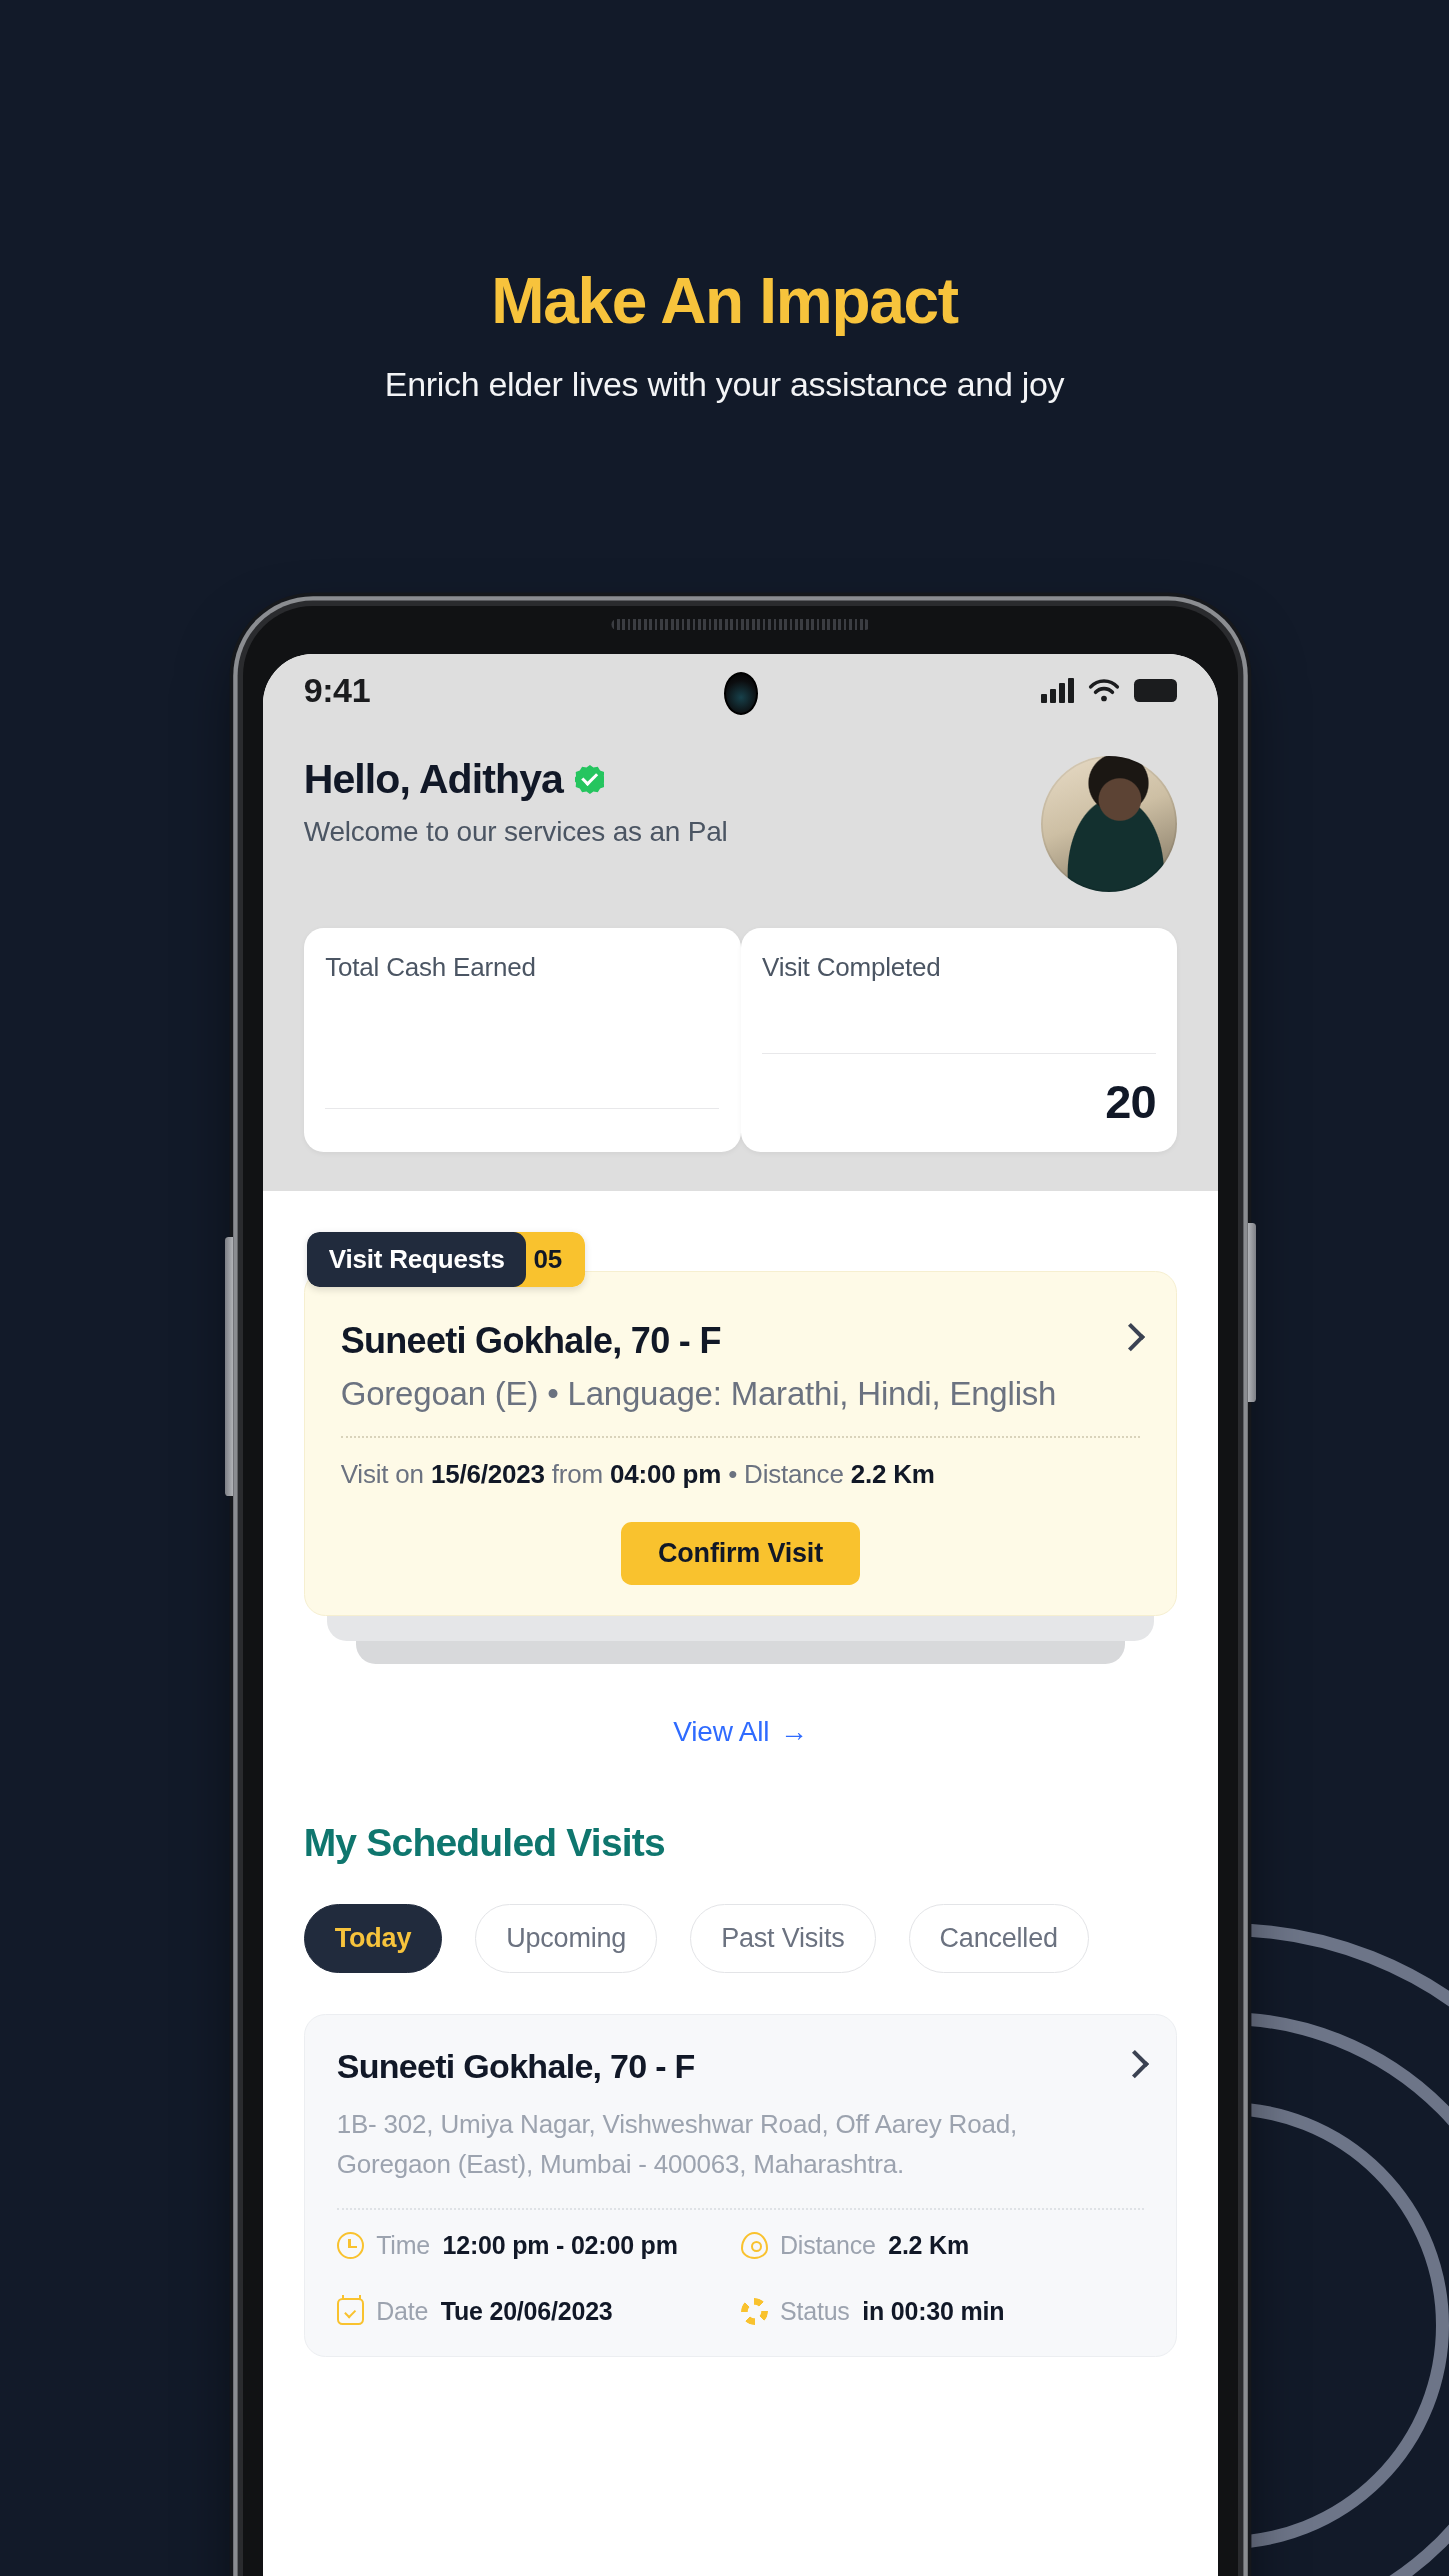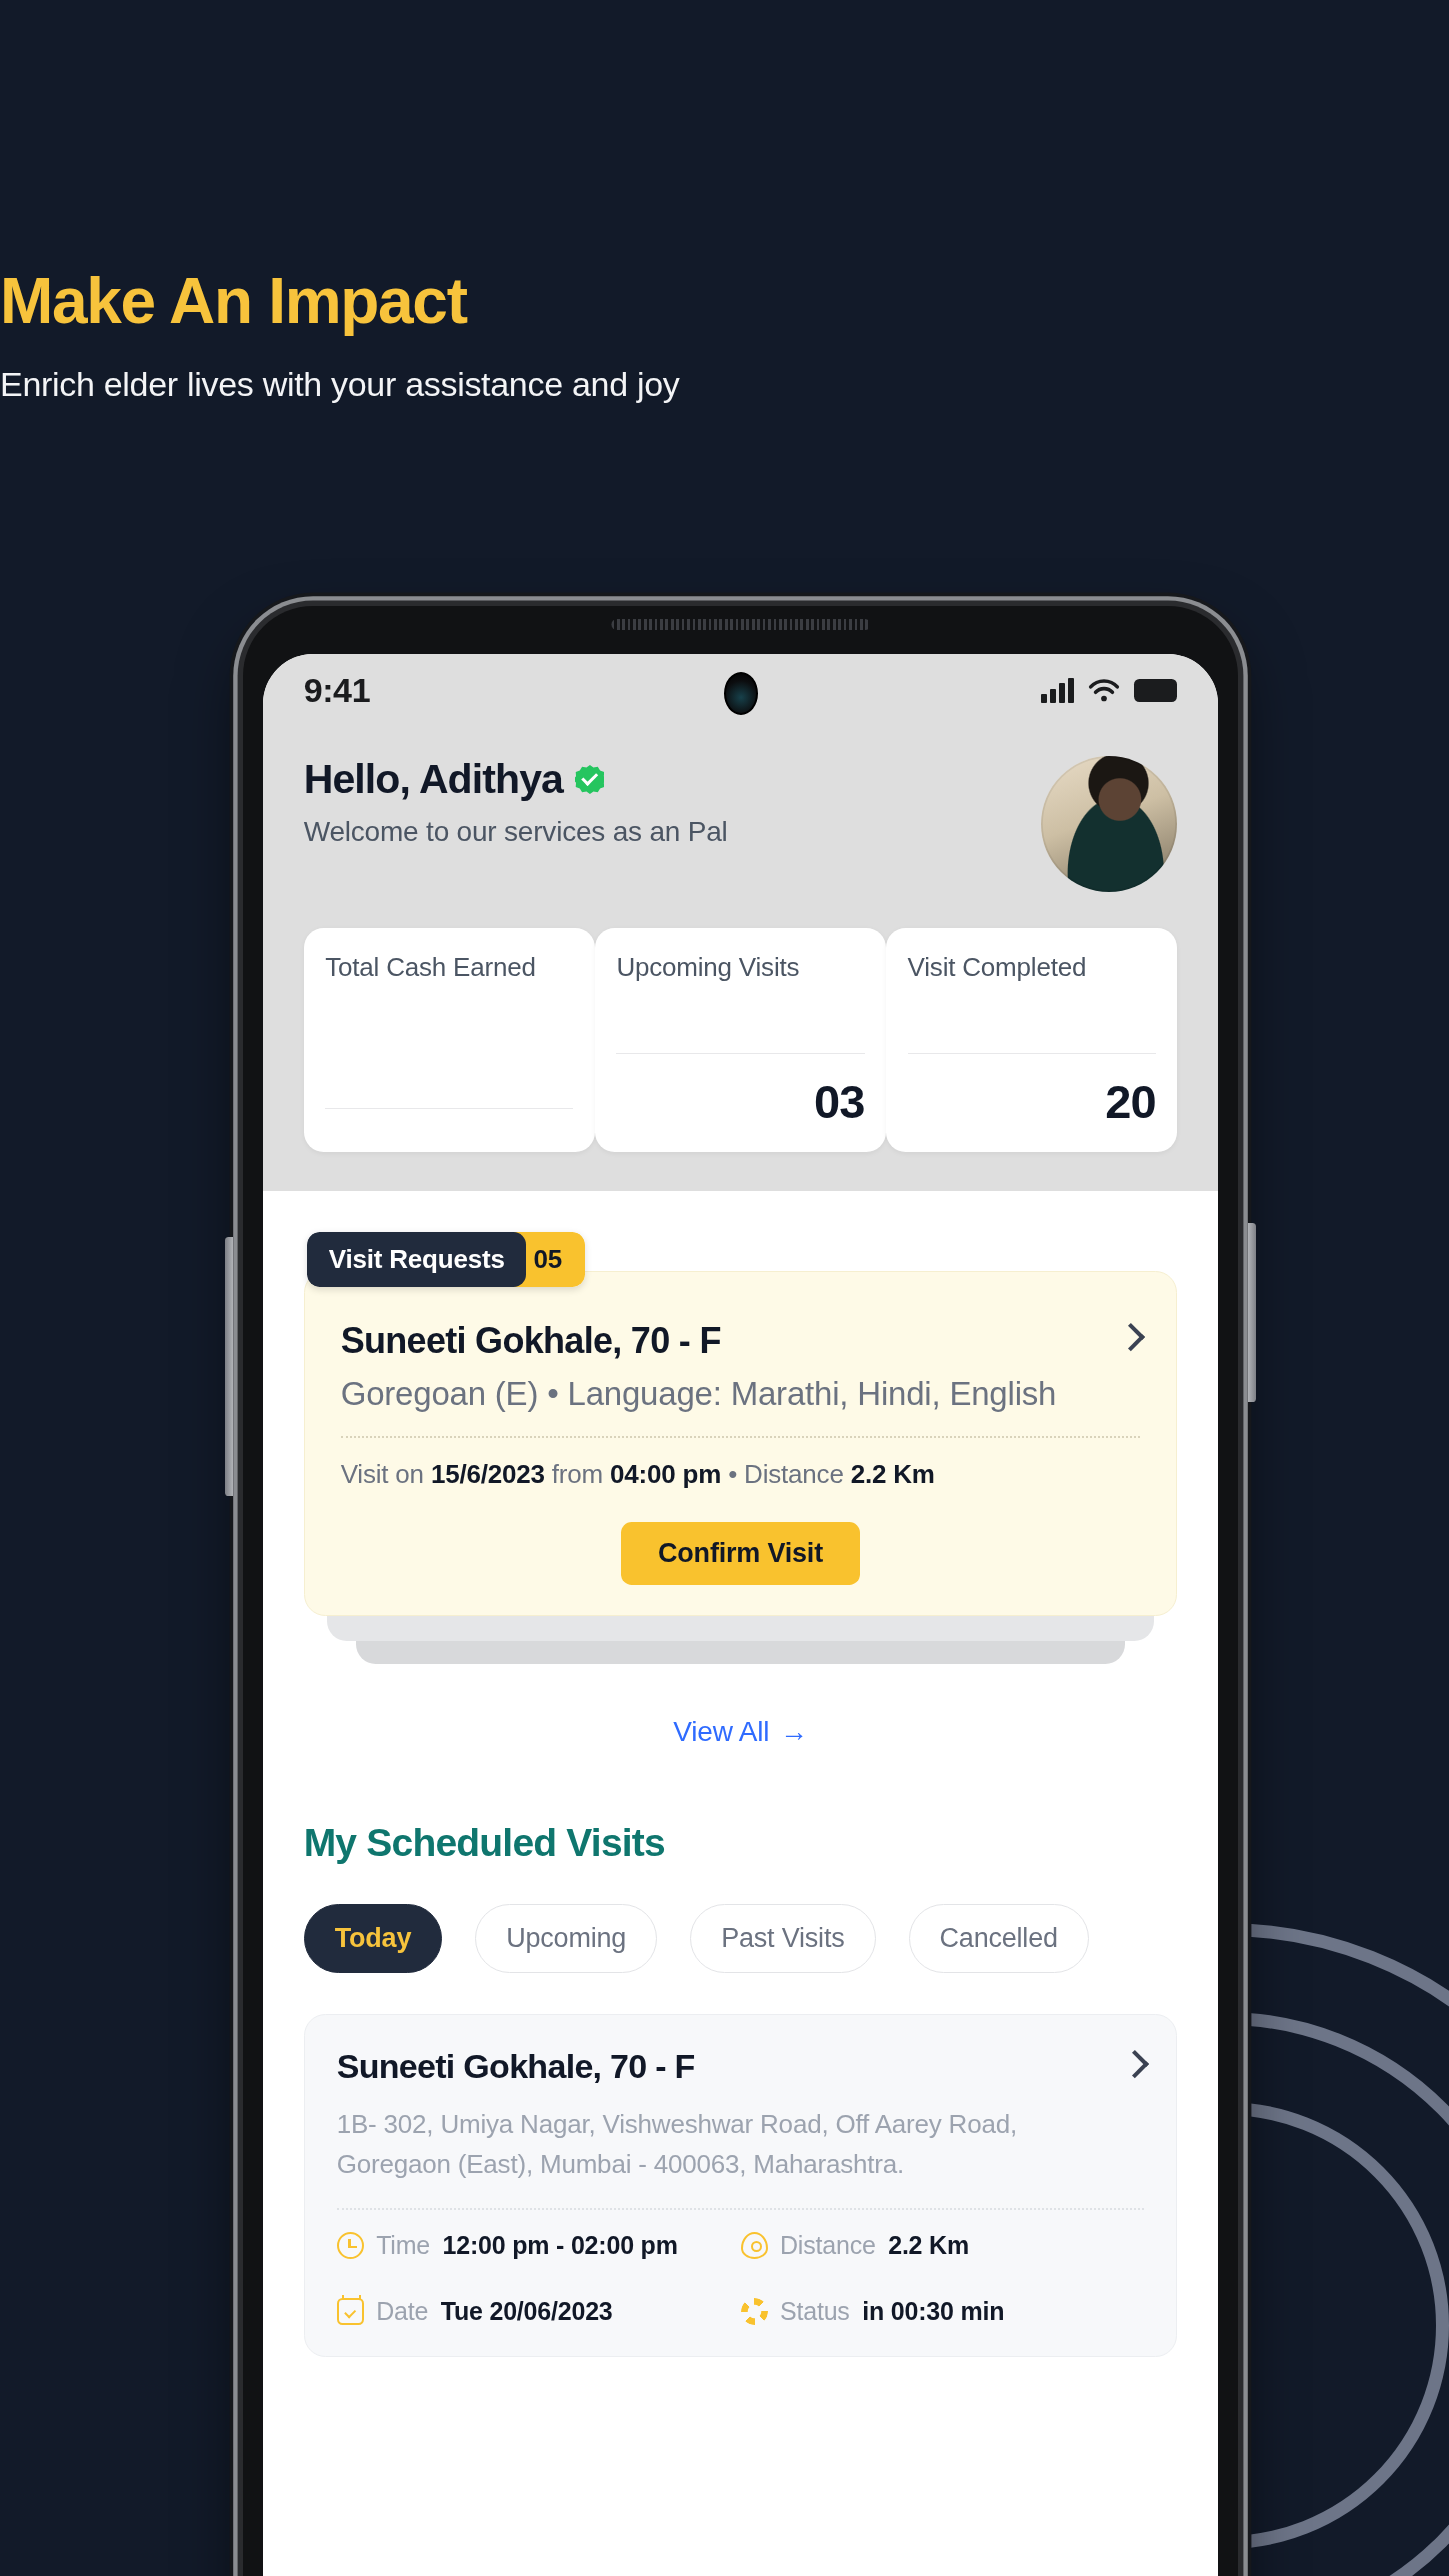--- a/index.html
+++ b/index.html
@@ -12,21 +12,21 @@
   .stage { position:relative; width:1449px; height:2576px; background:#121a29; overflow:hidden; }
 
   
   .arcs { position:absolute; right:-188px; bottom:-161px; width:823px; height:823px; pointer-events:none; }
   .arc { position:absolute; border:13.4px solid #6d7588; border-radius:50%; }
   .arc.a1 { width:805px; height:805px; left:9px;  top:9px;  }
   .arc.a2 { width:626px; height:626px; left:98px; top:98px; }
   .arc.a3 { width:447px; height:447px; left:188px; top:188px; }
 
   
-  .headline { position:absolute; left:0; top:268px; width:100%; text-align:left; }
+  .headline { position:absolute; left:0; top:268px; width:100%; text-align:center; }
   .headline h1 {
     font-size:64px; font-weight:bold; color:#F7C33C;
     letter-spacing:-1.3px; line-height:1.05;
   }
   .headline p {
     margin-top:30px; font-size:34px; color:#f3f4f6; font-weight:400;
     letter-spacing:-0.3px;
   }
 
   
@@ -259,25 +259,20 @@
           </div>
           <div class="avatar"></div>
         </div>
 
         <div class="stats">
           <div class="stat">
             <div class="stat-label">Total Cash Earned</div>
             <div class="stat-rule"></div>
           </div>
           <div class="stat">
-            <div class="stat-label">Upcoming Visits</div>
-            <div class="stat-rule"></div>
-            <div class="stat-value">03</div>
-          </div>
-          <div class="stat">
             <div class="stat-label">Visit Completed</div>
             <div class="stat-rule"></div>
             <div class="stat-value">20</div>
           </div>
         </div>
       </div>
 
       <div class="body">
 
         <div class="req-badge">

